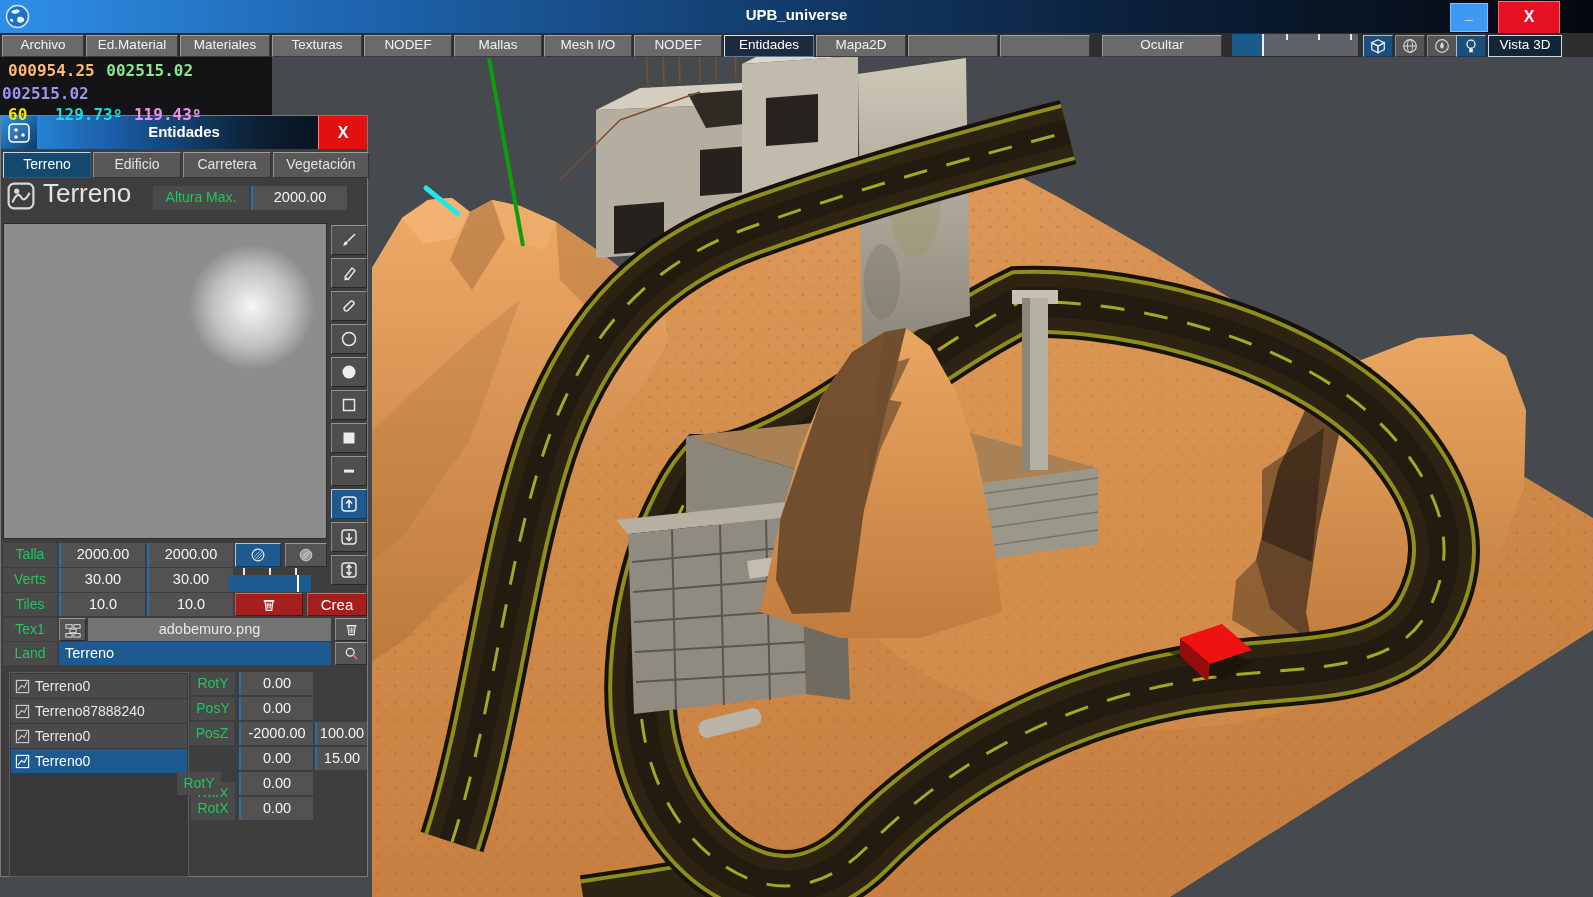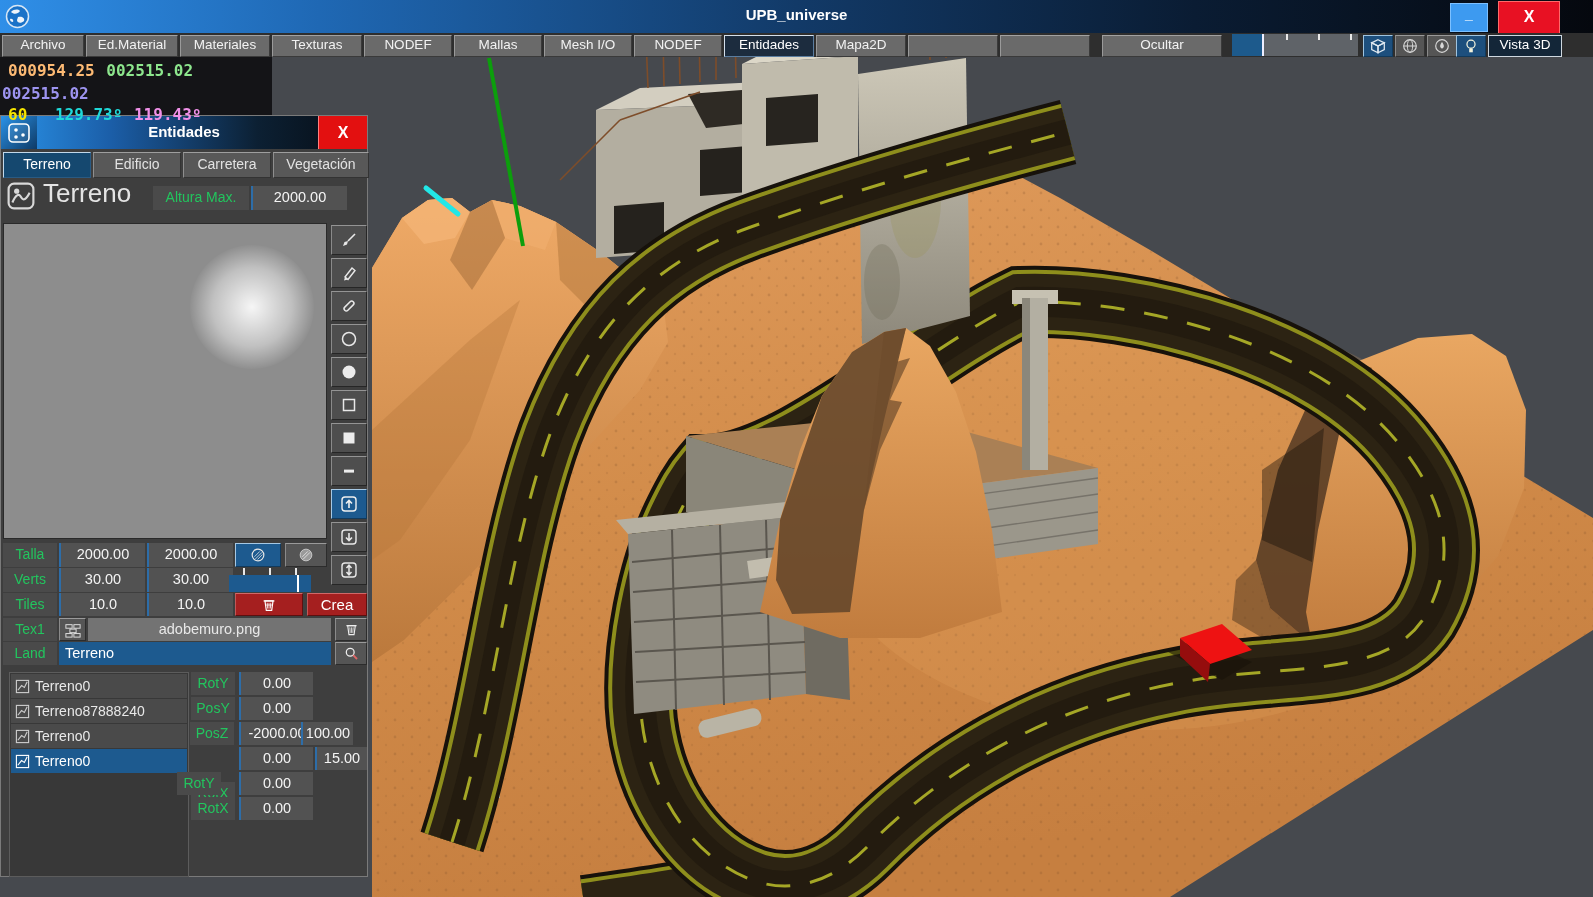--- a/index.html
+++ b/index.html
@@ -503,21 +503,21 @@
     </div>
 
     <div class="cell" style="left:190px;top:556px;width:44px;height:23px;line-height:22px">RotY</div>
     <div class="vcell" style="left:238px;top:556px;width:74px;height:23px;line-height:22px">0.00</div>
 
     <div class="cell" style="left:190px;top:581px;width:44px;height:23px;line-height:22px">PosY</div>
     <div class="vcell" style="left:238px;top:581px;width:74px;height:23px;line-height:22px">0.00</div>
 
     <div class="cell" style="left:189px;top:606px;width:44px;height:23px;line-height:22px">PosZ</div>
     <div class="vcell" style="left:238px;top:606px;width:74px;height:23px;line-height:22px">-2000.00</div>
-    <div class="vcell" style="left:300px;top:606px;width:52px;height:23px;line-height:22px">100.00</div>
+    <div class="vcell" style="left:314px;top:606px;width:52px;height:23px;line-height:22px">100.00</div>
 
     <div class="cell" style="left:190px;top:666px;width:44px;height:23px;line-height:22px">RotX</div>
     <div class="vcell" style="left:238px;top:631px;width:74px;height:23px;line-height:22px">0.00</div>
     <div class="vcell" style="left:314px;top:631px;width:52px;height:23px;line-height:22px">15.00</div>
 
     <div class="cell" style="left:176px;top:656px;width:44px;height:23px;line-height:22px">RotY</div>
     <div class="vcell" style="left:238px;top:656px;width:74px;height:23px;line-height:22px">0.00</div>
 
     <div class="cell" style="left:190px;top:681px;width:44px;height:23px;line-height:22px">RotX</div>
     <div class="vcell" style="left:238px;top:681px;width:74px;height:23px;line-height:22px">0.00</div>

